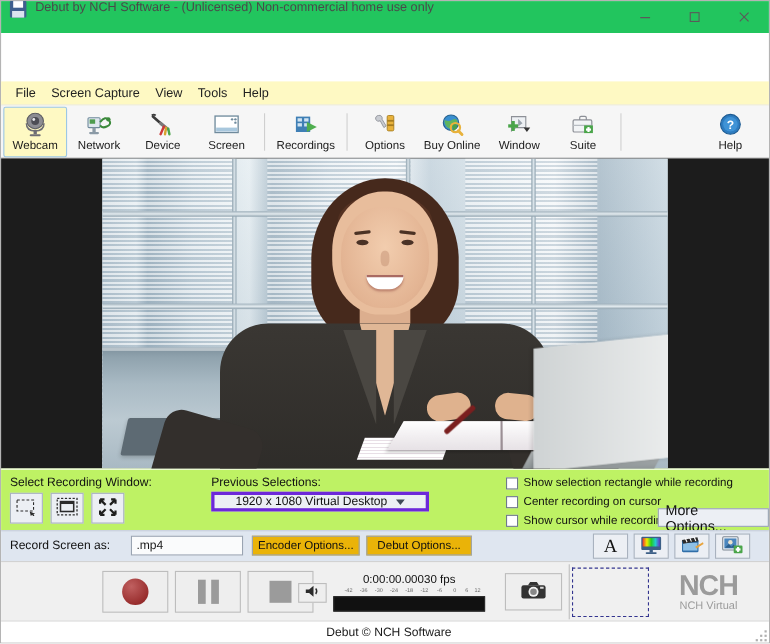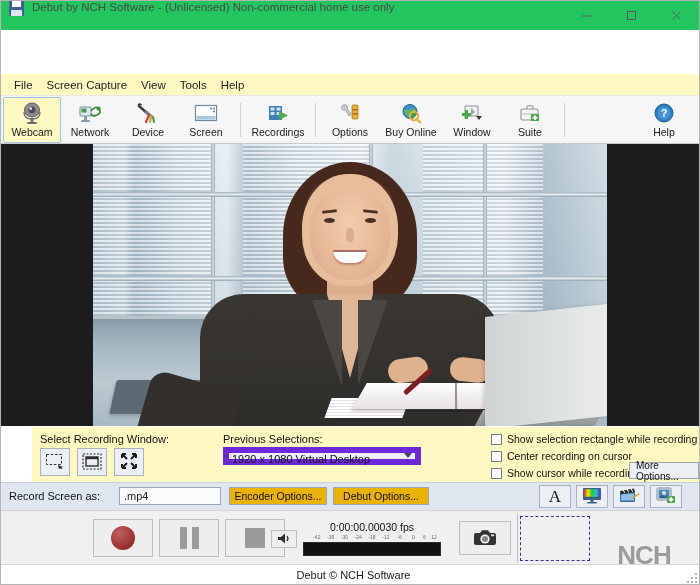--- a/index.html
+++ b/index.html
@@ -248,55 +248,54 @@
     box-shadow:-2px 0 4px rgba(0,0,0,0.15);
   }
   .laptop-base{
     position:absolute;right:8px;bottom:0px;width:120px;height:16px;z-index:6;
     background:linear-gradient(to bottom,#b9bdbe,#8f9698);transform:skewX(-28deg);
   }
 
   
   .optpanel{
     flex:0 0 56px;height:56px;
-    background:#fef9c3;
+    background:#bef264;
     border-top:1px solid #ffffff;
     position:relative;
     box-sizing:border-box;
-    margin-left:31px;
   }
   .lbl{font-size:11px;color:#111;}
   .selwin-label{position:absolute;left:8px;top:6px;}
   .selwin-btns{position:absolute;left:8px;top:21px;display:flex;gap:7px;}
   .sqbtn{
     width:30px;height:28px;background:#eceff4;border:1px solid #a9b2bf;
     display:flex;align-items:center;justify-content:center;box-sizing:border-box;
   }
   .prev-label{position:absolute;left:191px;top:6px;}
   .combo{
     position:absolute;left:191px;top:20px;width:198px;height:18px;
-    background:#eceff4;border:6px solid #6d28d9;box-sizing:border-box;
-    display:flex;align-items:flex-start;padding:0 3px;font-size:11px;color:#111;
+    background:#eceff4;border:3px solid #6d28d9;box-sizing:border-box;
+    display:flex;align-items:center;padding:0 19px;font-size:11px;color:#111;
   }
   .combo .cval{flex:1 1 auto;white-space:nowrap;overflow:hidden;}
   .combo .cdn{
     width:0;height:0;border-left:4px solid transparent;border-right:4px solid transparent;
     border-top:5px solid #3f4a57;
   }
   .checks{position:absolute;left:459px;top:4px;}
   .chkrow{display:flex;align-items:center;height:16px;margin-bottom:1px;}
   .chk{
     width:11px;height:11px;background:#ffffff;border:1px solid #6f7b8a;
     box-sizing:border-box;margin-right:5px;flex:0 0 11px;
   }
   .chklbl{font-size:10.5px;color:#111;white-space:nowrap;}
   .moreopt{
     position:absolute;left:597px;top:35px;height:17px;padding:0 6px;
     background:#eceff4;border:1px solid #9aa4b2;box-sizing:border-box;
-    font-size:10px;color:#111;display:flex;align-items:center;
+    font-size:13px;color:#111;display:flex;align-items:center;
   }
 
   
   .recrow{
     flex:0 0 28px;height:28px;background:#dfe6f0;
     position:relative;box-sizing:border-box;
     border-top:1px solid #c6cedb;
   }
   .recas-label{position:absolute;left:8px;top:7px;}
   .fmt-combo{
@@ -365,21 +364,21 @@
     display:flex;align-items:center;justify-content:center;
   }
   .thumbbox{
     position:absolute;left:519px;top:5px;width:70px;height:45px;
     border:1px dashed #33348f;background:#f0f0f0;box-sizing:border-box;
   }
   .thumbsep{
     position:absolute;left:516px;top:2px;width:1px;height:50px;background:#bfbfbf;
   }
   .nchlogo{
-    position:absolute;right:6px;top:8px;width:98px;text-align:center;margin-top:23px;
+    position:absolute;right:6px;top:8px;width:98px;text-align:center;
   }
   .nch-mark{font-size:26px;font-weight:bold;color:#9b9b9b;letter-spacing:-1px;line-height:26px;}
   .nch-sub{font-size:10px;color:#9b9b9b;margin-top:1px;}
 
   
   .statusbar{
     flex:0 0 20px;height:20px;background:#ffffff;
     border-top:1px solid #d6d6d6;
     display:flex;align-items:center;padding-left:7px;
     position:relative;box-sizing:border-box;justify-content:center;

